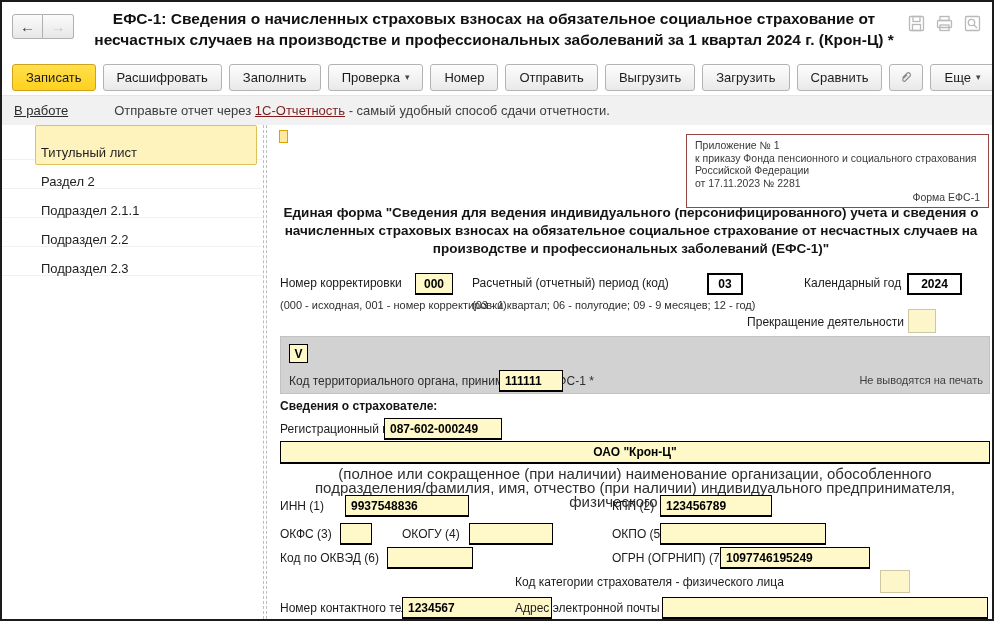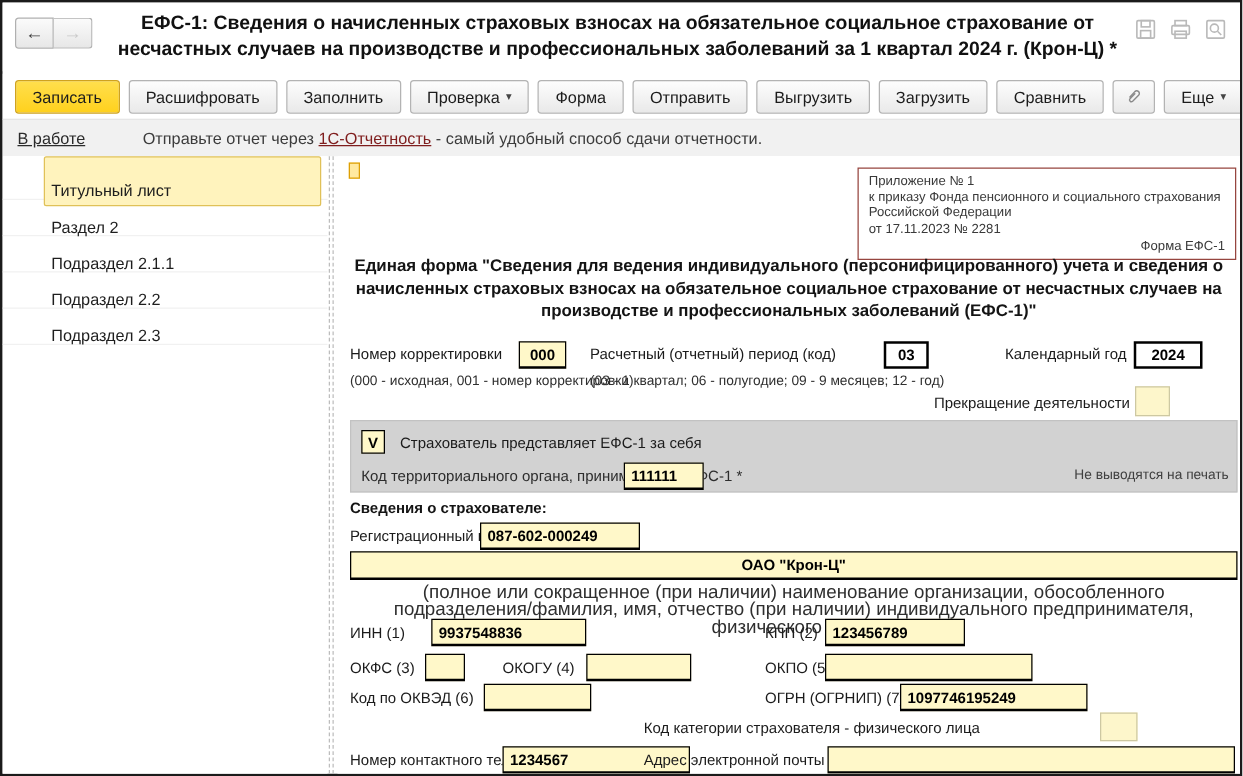--- a/index.html
+++ b/index.html
@@ -115,21 +115,21 @@
   </div>
 
   <div class="toolbar">
     <button class="btn primary">Записать</button>
     <button class="btn">Расшифровать</button>
     <button class="btn">Заполнить</button>
     <button class="btn">
         <span>Проверка</span>
         <span class="caret">▾</span>
       </button>
-    <button class="btn">Форма</button>
+    <button class="btn">Номер</button>
     <button class="btn">Отправить</button>
     <button class="btn">Выгрузить</button>
     <button class="btn">Загрузить</button>
     <button class="btn">Сравнить</button>
     <button class="btn icon-btn">
       <svg width="14" height="15" viewBox="0 0 16 16">
           <path d="M4.5 8 L9 3.2 a2.4 2.4 0 0 1 3.4 3.4 L7 12 a1.7 1.7 0 0 1-2.4-2.4 L9 5.2" fill="none" stroke="#8a8a8a" stroke-width="1.3" stroke-linecap="round"></path>
         </svg>
     </button>
     <button class="btn more">
@@ -185,30 +185,29 @@
     <div class="lbl" style="left:534px;top:151px;">Календарный год</div>
     <div class="fld white center" style="left:637px;top:148px;width:55px;">2024</div>
     <div class="hint" style="left:10px;top:174px;">(000 - исходная, 001 - номер корректировки)</div>
     <div class="hint" style="left:202px;top:174px;">(03 - 1 квартал; 06 - полугодие; 09 - 9 месяцев; 12 - год)</div>
 
     <div class="lbl" style="left:400px;top:190px;width:234px;text-align:right;">Прекращение деятельности</div>
     <div class="fld plain" style="left:638px;top:184px;width:28px;height:24px;"></div>
 
     <div class="graybox">
       <div class="chk">V</div>
-      <div class="g-lbl1">Страхователь представляет ЕФС-1 за себя</div>
       <div class="g-lbl2">Код территориального органа, принимающего ЕФС-1 *</div>
       <div class="fld g-fld">111111</div>
       <div class="g-note">Не выводятся на печать</div>
     </div>
 
     <div class="section-h">Сведения о страхователе:</div>
 
     <div class="lbl" style="left:10px;top:297px;">Регистрационный номер</div>
-    <div class="fld" style="left:114px;top:293px;width:128px;text-align:right;">087-602-000249</div>
+    <div class="fld" style="left:114px;top:293px;width:118px;text-align:right;">087-602-000249</div>
 
     <div class="fld orgband">ОАО "Крон-Ц"</div>
     <div class="orghint">(полное или сокращенное (при наличии) наименование организации, обособленного подразделения/фамилия, имя, отчество (при наличии) индивидуального предпринимателя, физического лица)</div>
 
     <div class="lbl" style="left:10px;top:374px;">ИНН (1)</div>
     <div class="fld" style="left:75px;top:370px;width:124px;">9937548836</div>
     <div class="lbl" style="left:342px;top:374px;">КПП (2)</div>
     <div class="fld" style="left:390px;top:370px;width:112px;">123456789</div>
 
     <div class="lbl" style="left:10px;top:402px;">ОКФС (3)</div>

